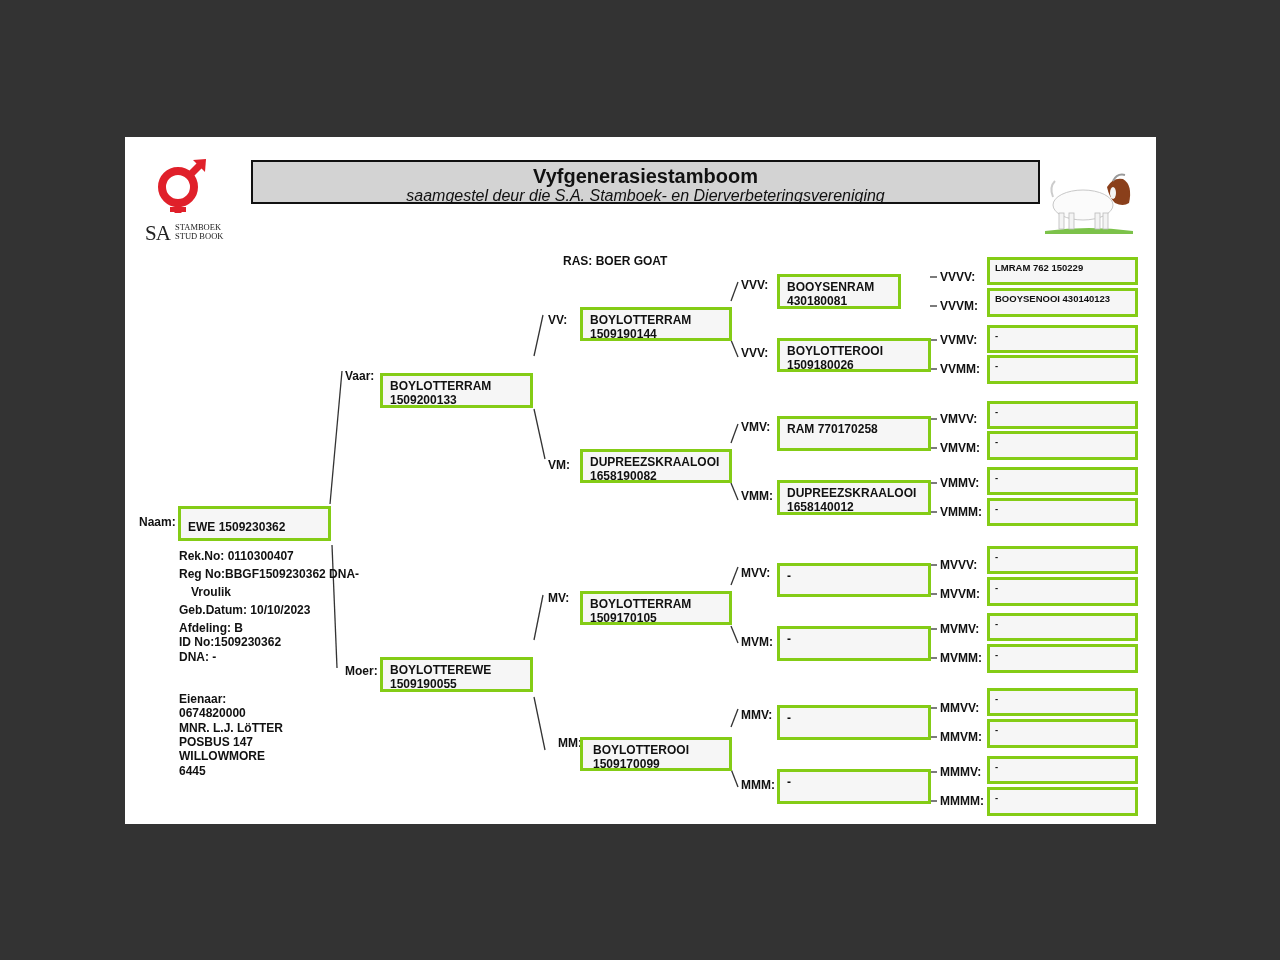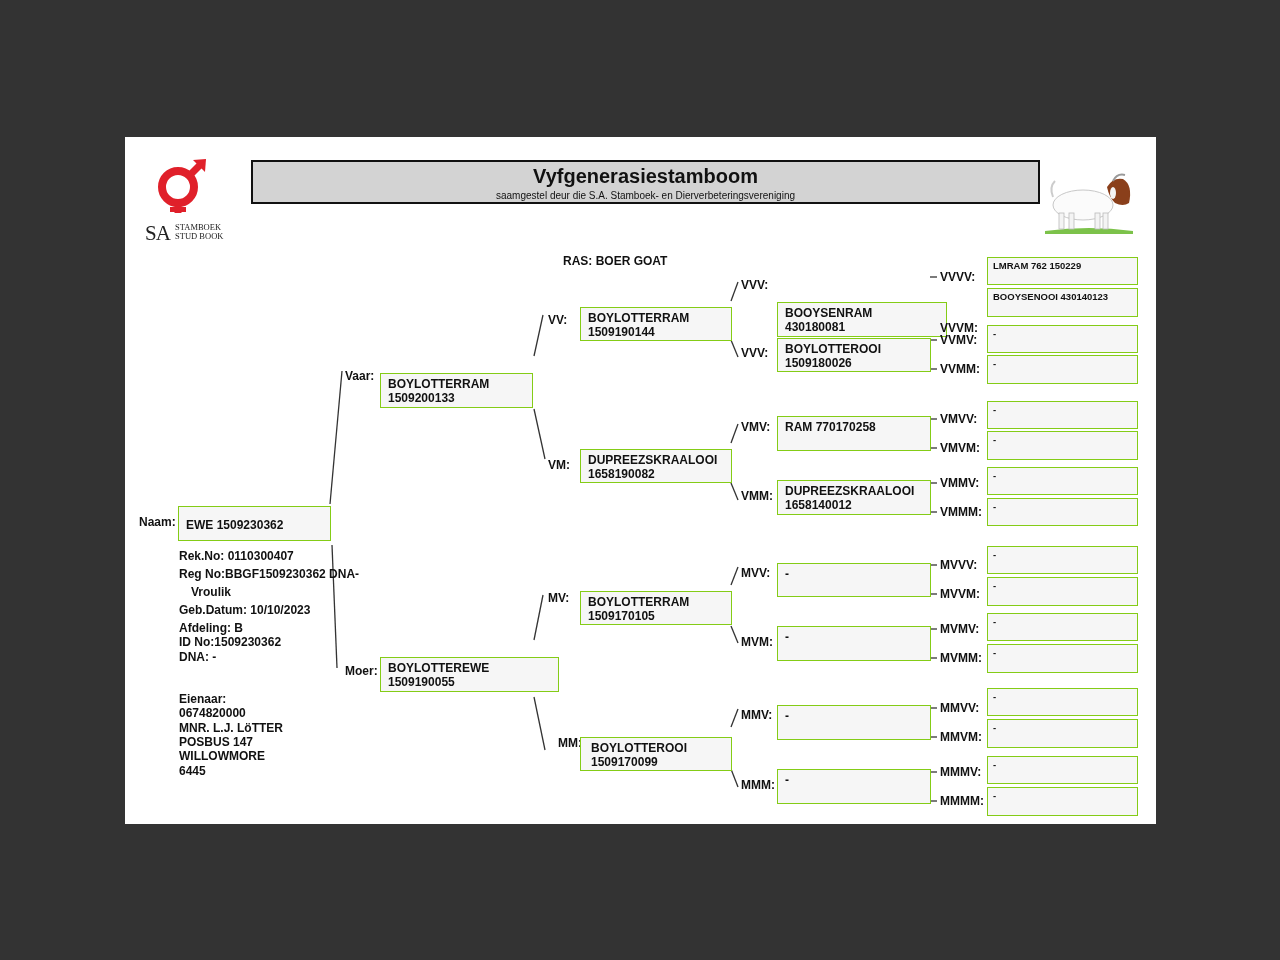--- a/index.html
+++ b/index.html
@@ -4,24 +4,24 @@
 <style>
   html, body { margin:0; padding:0; }
   body { width:1280px; height:960px; background:#333333; position:relative; overflow:hidden;
          font-family:"Liberation Sans", sans-serif; }
   .page { position:absolute; left:125px; top:137px; width:1031px; height:687px; background:#ffffff; }
   .logo-svg { position:absolute; left:28px; top:20px; width:58px; height:60px; }
   .logo-text-sa { position:absolute; left:20px; top:84px; font-family:"Liberation Serif", serif; font-size:21px; color:#222; letter-spacing:-1px; }
   .logo-text-small { position:absolute; left:50px; top:86px; font-family:"Liberation Serif", serif; font-size:8.5px; line-height:8.5px; color:#222; }
   .title-box { position:absolute; left:126px; top:23px; width:785px; height:40px; background:#d3d3d3; border:2px solid #111; box-sizing:content-box; text-align:center; }
   .title-main { font-size:20px; font-weight:bold; color:#111; line-height:26px; margin-top:1px; }
-  .title-sub { font-size:10px; color:#111; line-height:13px; }
+  .title-sub { font-size:16px; font-style:italic; color:#111; line-height:13px; }
   .goat { position:absolute; left:918px; top:30px; width:92px; height:68px; }
   .ras { position:absolute; left:438px; top:117px; font-size:12px; font-weight:bold; color:#111; }
-  .box { position:absolute; background:#f6f6f6; border:1px solid #84cc16; box-sizing:border-box;
+  .box { position:absolute; background:#f6f6f6; border:3px solid #84cc16; box-sizing:border-box;
          font-size:12px; font-weight:bold; color:#111; line-height:14px; padding:3px 7px; white-space:nowrap; overflow:hidden; }
   .box.g5 { font-size:9.5px; line-height:11px; padding:2px 5px; }
   .lbl { position:absolute; font-size:12px; font-weight:bold; color:#111; white-space:nowrap; }
   .info { position:absolute; left:54px; font-size:12px; font-weight:bold; color:#111; line-height:14px; white-space:nowrap; }
   svg.lines { position:absolute; left:0; top:0; width:1031px; height:687px; pointer-events:none; }
 </style>
 </head>
 <body>
 
 <div class="page">
@@ -112,21 +112,21 @@
   <div class="info" style="top:598px;">POSBUS 147</div>
   <div class="info" style="top:612px;">WILLOWMORE</div>
   <div class="info" style="top:627px;">6445</div>
 
   <div class="lbl" style="left:220px;top:232px;">Vaar:</div>
   <div class="box" style="left:255px;top:236px;width:153px;height:35px;">
     <div>BOYLOTTERRAM</div>
     <div>1509200133</div>
   </div>
   <div class="lbl" style="left:220px;top:527px;">Moer:</div>
-  <div class="box" style="left:255px;top:520px;width:179px;height:35px;">
+  <div class="box" style="left:255px;top:520px;width:153px;height:35px;">
     <div>BOYLOTTEREWE</div>
     <div>1509190055</div>
   </div>
 
   <div class="lbl" style="left:423px;top:176px;">VV:</div>
   <div class="box" style="left:455px;top:170px;width:152px;height:34px;">
     <div>BOYLOTTERRAM</div>
     <div>1509190144</div>
   </div>
   <div class="lbl" style="left:423px;top:321px;">VM:</div>
@@ -139,21 +139,21 @@
     <div>BOYLOTTERRAM</div>
     <div>1509170105</div>
   </div>
   <div class="lbl" style="left:423px;top:599px;padding-left:10px;">MM:</div>
   <div class="box" style="left:455px;top:600px;width:152px;height:34px;padding-left:10px;">
     <div>BOYLOTTEROOI</div>
     <div>1509170099</div>
   </div>
 
   <div class="lbl" style="left:616px;top:141px;">VVV:</div>
-  <div class="box" style="left:652px;top:137px;width:170px;height:35px;margin-top:28px;">
+  <div class="box" style="left:652px;top:137px;width:124px;height:35px;">
     <div>BOOYSENRAM</div>
     <div>430180081</div>
   </div>
   <div class="lbl" style="left:616px;top:209px;">VVV:</div>
   <div class="box" style="left:652px;top:201px;width:154px;height:34px;">
     <div>BOYLOTTEROOI</div>
     <div>1509180026</div>
   </div>
   <div class="lbl" style="left:616px;top:283px;">VMV:</div>
   <div class="box" style="left:652px;top:279px;width:154px;height:35px;">
@@ -176,21 +176,21 @@
   <div class="lbl" style="left:616px;top:571px;">MMV:</div>
   <div class="box" style="left:652px;top:568px;width:154px;height:35px;">
     <div>-</div>
   </div>
   <div class="lbl" style="left:616px;top:641px;">MMM:</div>
   <div class="box" style="left:652px;top:632px;width:154px;height:35px;">
     <div>-</div>
   </div>
 
   <div class="lbl" style="left:815px;top:133px;">VVVV:</div>
-  <div class="lbl" style="left:815px;top:162px;margin-top:22px;">VVVM:</div>
+  <div class="lbl" style="left:815px;top:162px;">VVVM:</div>
   <div class="lbl" style="left:815px;top:196px;">VVMV:</div>
   <div class="lbl" style="left:815px;top:225px;">VVMM:</div>
   <div class="lbl" style="left:815px;top:275px;">VMVV:</div>
   <div class="lbl" style="left:815px;top:304px;">VMVM:</div>
   <div class="lbl" style="left:815px;top:339px;">VMMV:</div>
   <div class="lbl" style="left:815px;top:368px;">VMMM:</div>
   <div class="lbl" style="left:815px;top:421px;">MVVV:</div>
   <div class="lbl" style="left:815px;top:450px;">MVVM:</div>
   <div class="lbl" style="left:815px;top:485px;">MVMV:</div>
   <div class="lbl" style="left:815px;top:514px;text-align:right;">MVMM:</div>

